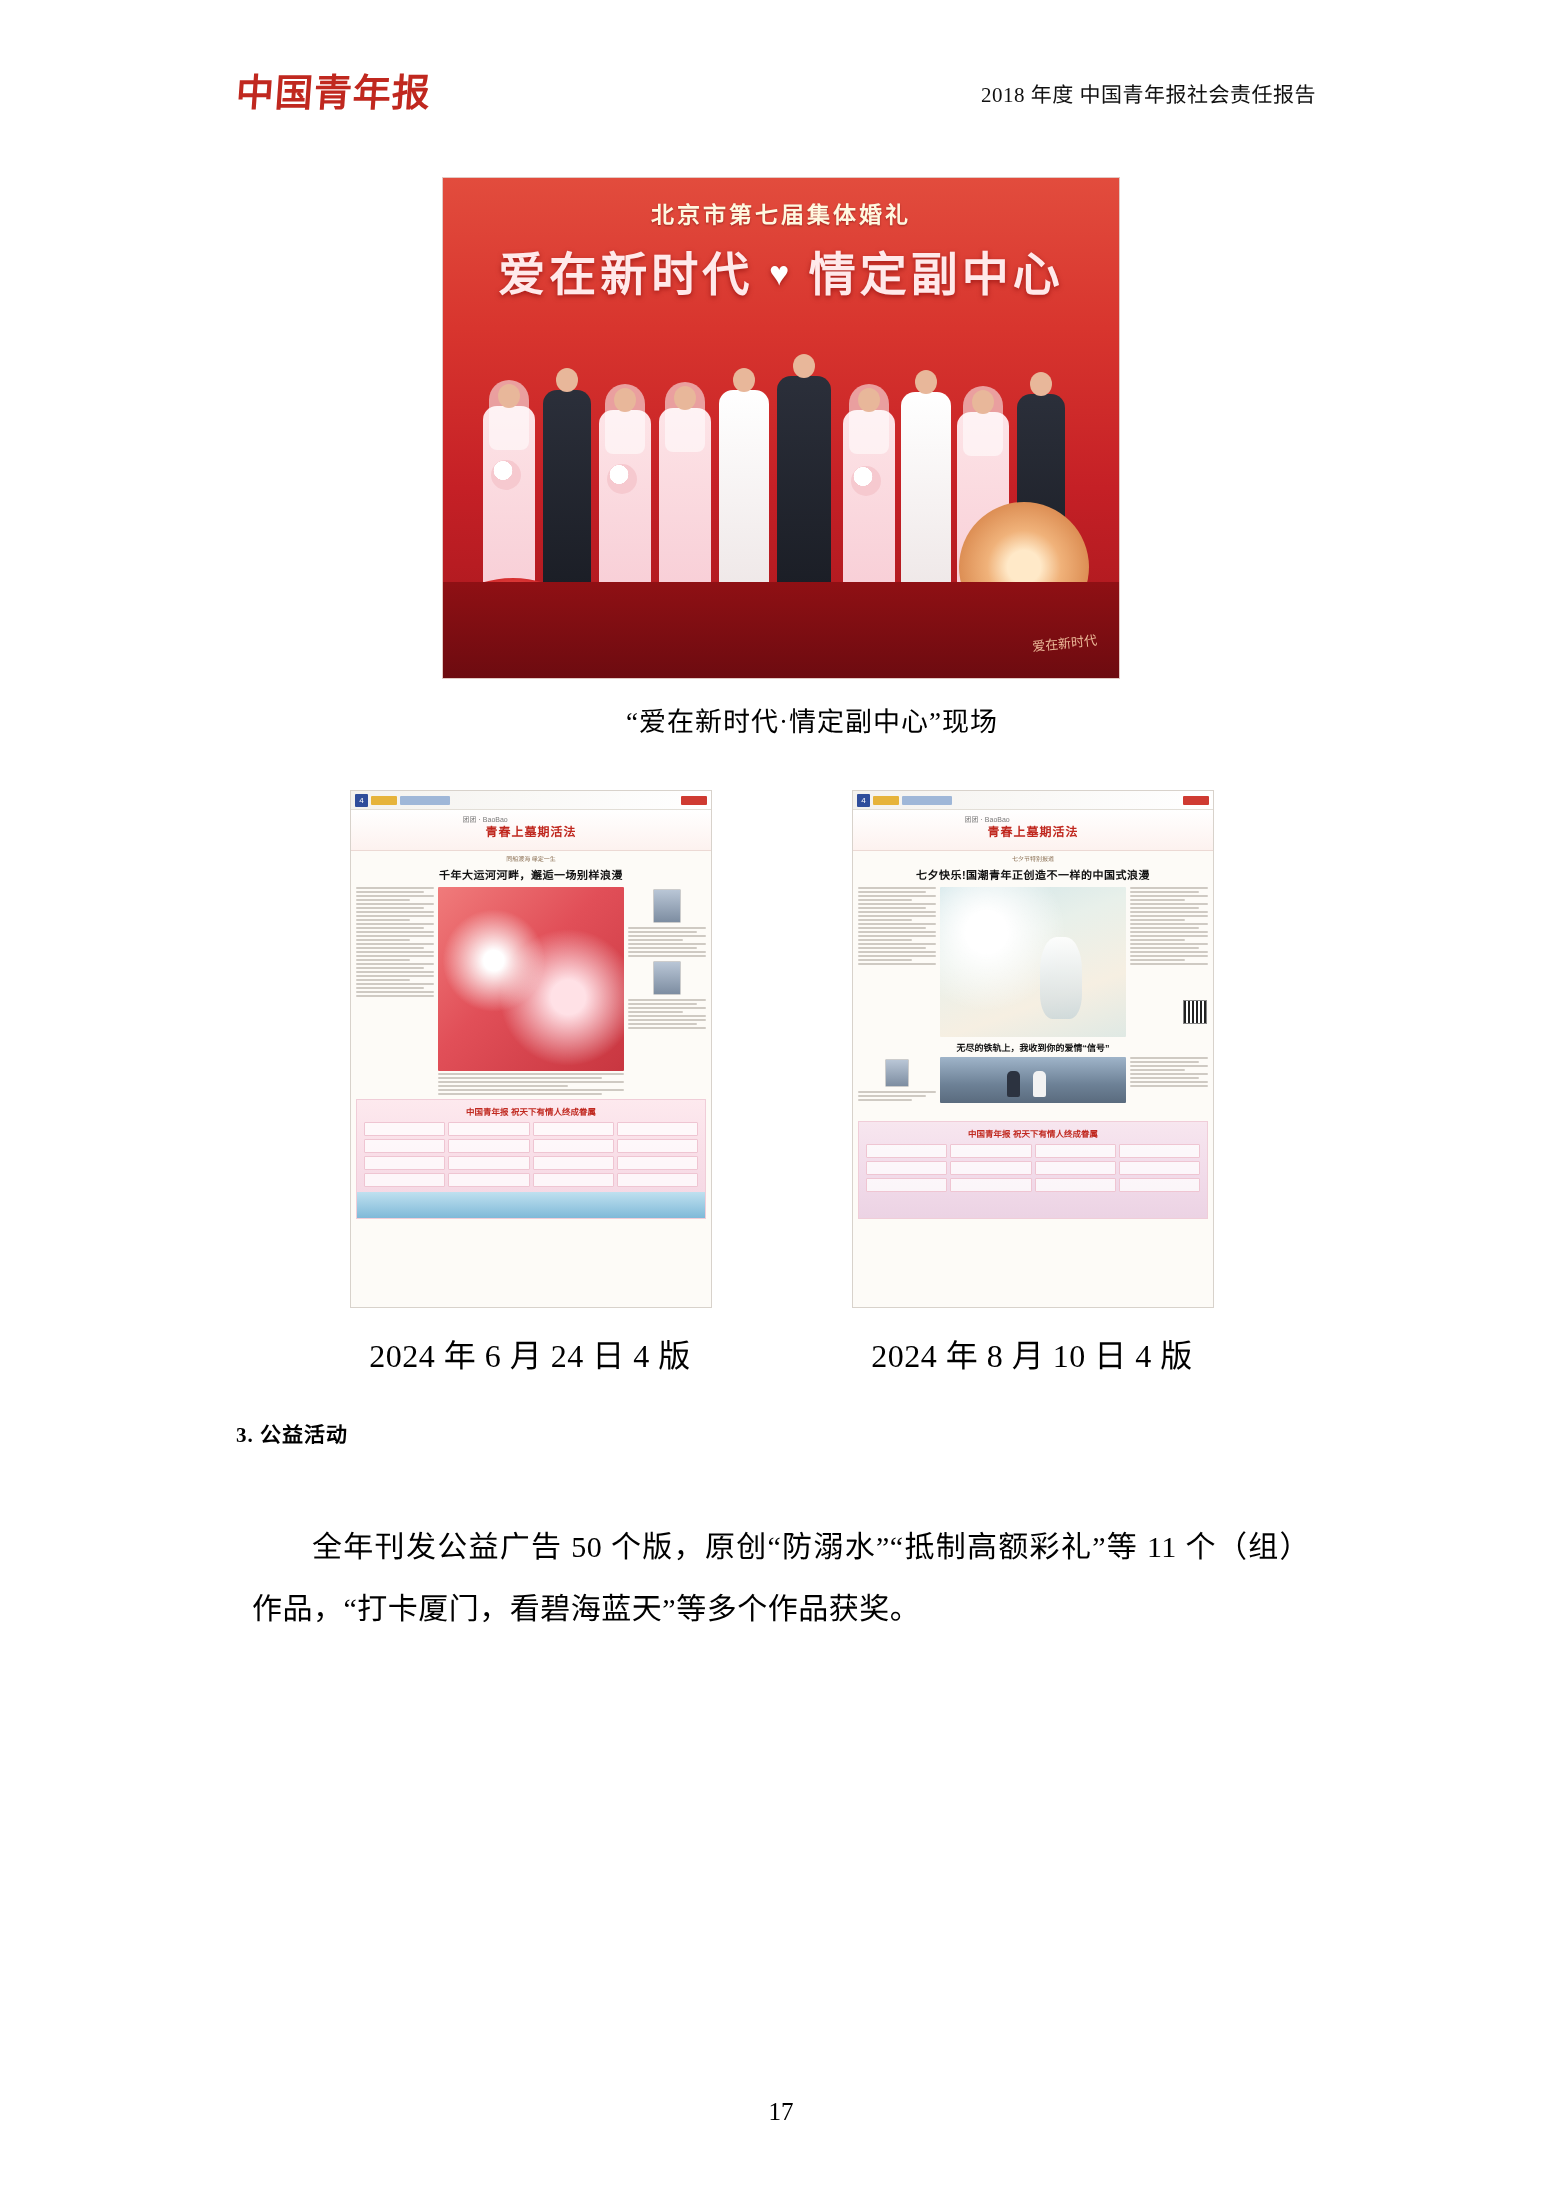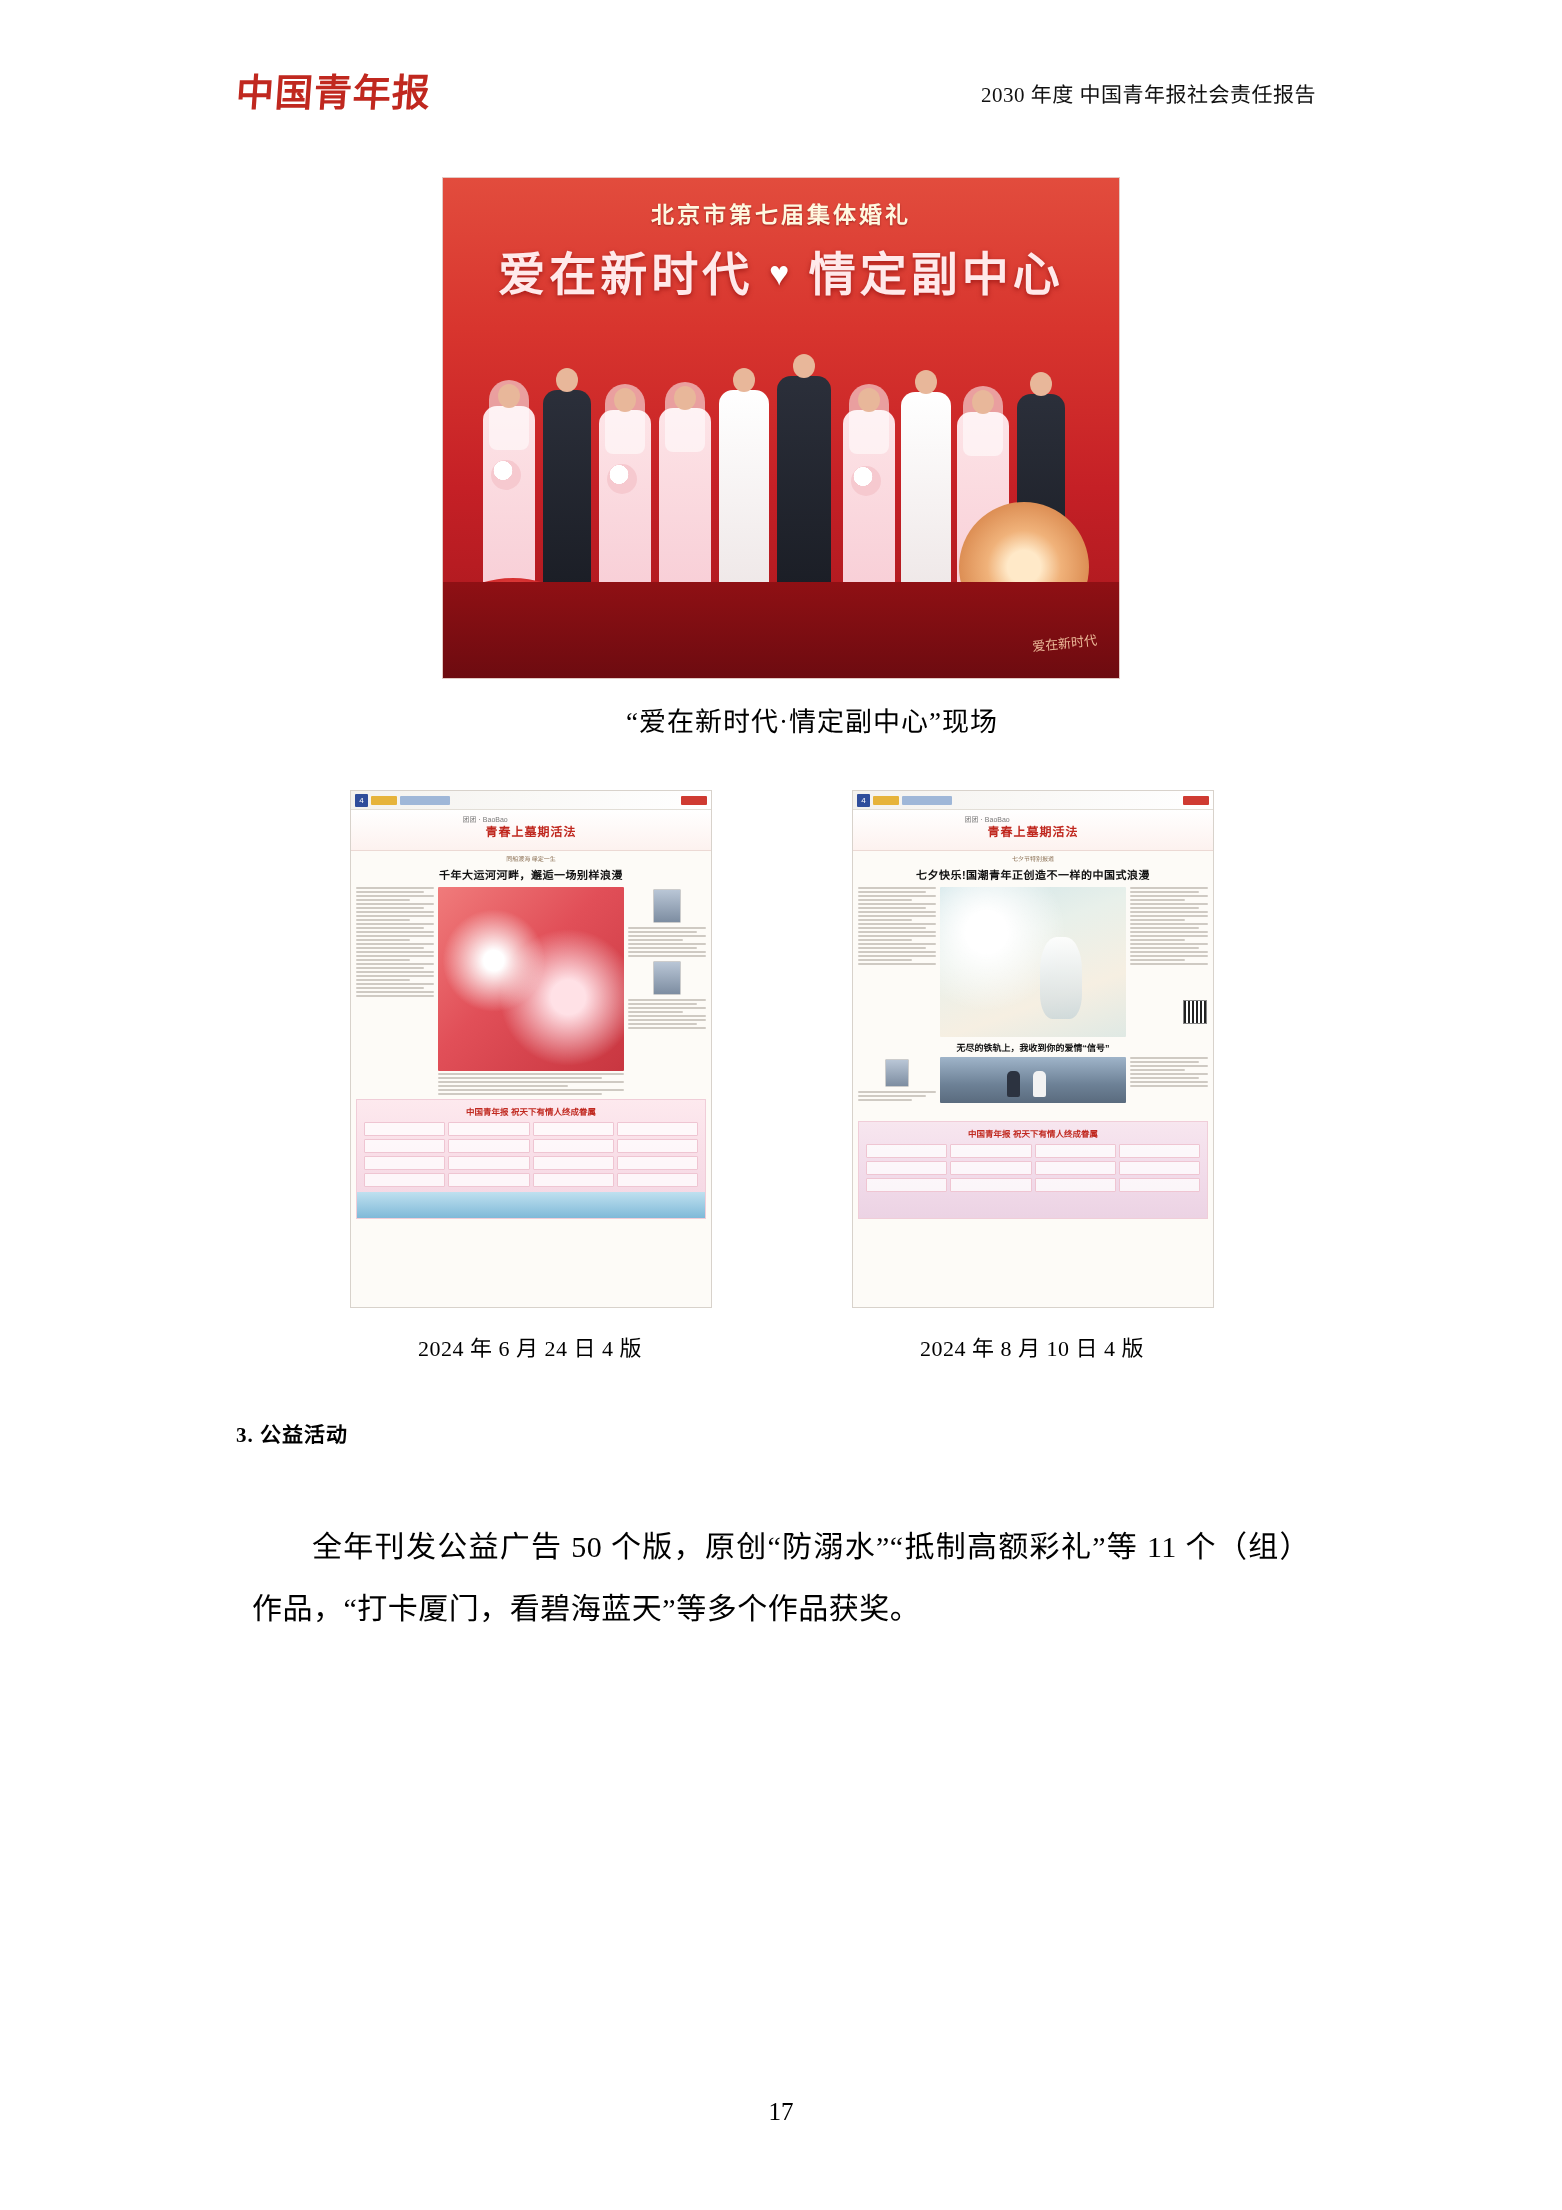--- a/index.html
+++ b/index.html
@@ -382,21 +382,21 @@
     right: 6px; top: 150px;
     width: 22px; height: 22px;
     background:
       repeating-linear-gradient(90deg,#222 0 2px,#fff 2px 4px),
       #fff;
     border: 1px solid #888;
   }
   .np-caption {
     margin-top: 22px;
     text-align: center;
-    font-size: 22px;
+    font-size: 32px;
     letter-spacing: .5px;
     font-family: "Liberation Serif", "DejaVu Serif", serif;
   }
 
   
   .section-heading {
     position: absolute;
     top: 1418px;
     left: 236px;
     font-size: 21px;
@@ -427,21 +427,21 @@
 </style>
 </head>
 <body>
 
 <div class="page">
 
   <div class="header">
     <div class="masthead">
       <div class="masthead-text">中国青年报</div>
     </div>
-    <div class="header-title">2030 年度  中国青年报社会责任报告</div>
+    <div class="header-title">2018 年度  中国青年报社会责任报告</div>
   </div>
 
   <div class="photo-wrap">
     <div class="photo">
       <div class="ph-bg"></div>
       <div class="ph-banner-title">北京市第七届集体婚礼</div>
       <div class="ph-banner-sub">
         <span>爱在新时代</span>
         <span class="ph-heart">♥</span>
         <span>情定副中心</span>

